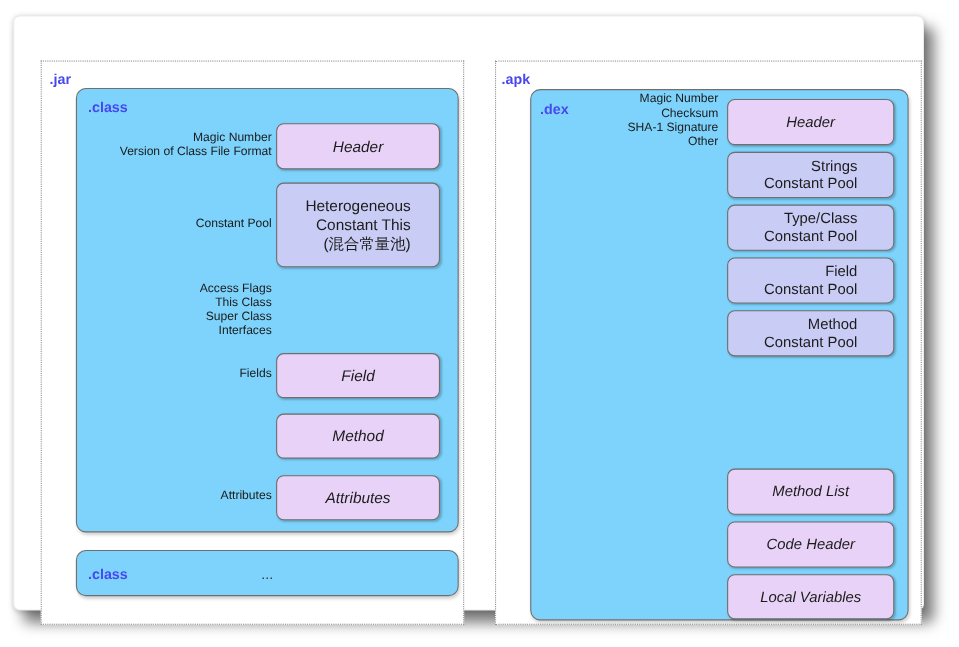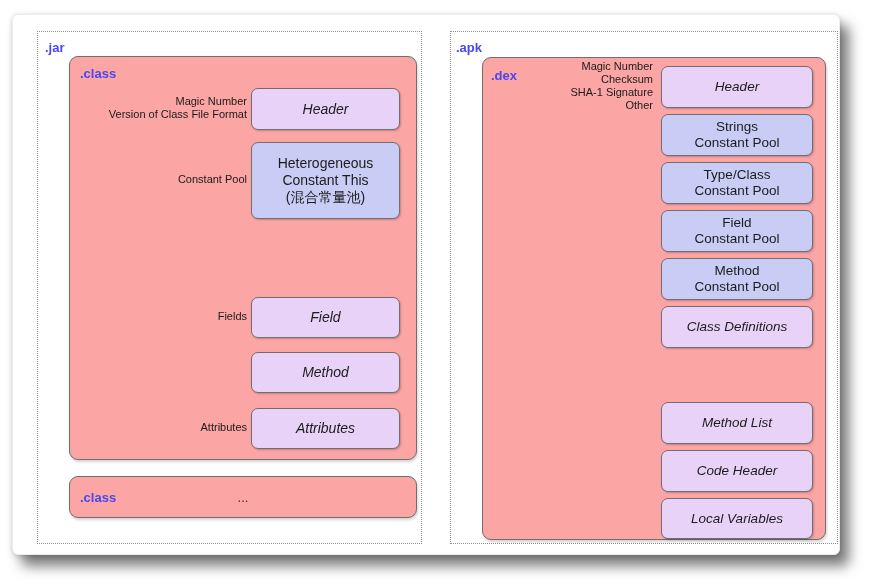--- a/index.html
+++ b/index.html
@@ -6,47 +6,47 @@
   body{
     width:872px;height:588px;background:#ffffff;overflow:hidden;position:relative;
     font-family:"Liberation Sans","DejaVu Sans",sans-serif;color:#1a1a1a;
   }
   .sheet{
     position:absolute;left:12px;top:14px;width:826px;height:539px;
     background:#ffffff;border:1px solid #ececec;border-radius:6px;
     box-shadow:0 1px 5px rgba(0,0,0,0.18), 9px 11px 13px rgba(0,0,0,0.52);
   }
   .panel{
-    position:absolute;top:16px;height:511px;border:1px dotted #8f8f8f;background:#ffffff;
+    position:absolute;top:40px;height:511px;border:1px dotted #8f8f8f;background:#ffffff;
   }
   .panel.jar{left:24px;width:383px;}
   .panel.apk{left:437px;width:386px;}
   .blue-label{
     position:absolute;font-size:13px;font-weight:bold;color:var(--label-blue,#4848ee);
     white-space:nowrap;
   }
   .filebox{
-    position:absolute;background:#fca5a5;border:1px solid #6f6f6f;border-radius:9px;
+    position:absolute;background:#7dd3fc;border:1px solid #6f6f6f;border-radius:9px;
     box-shadow:1px 2px 3px rgba(0,0,0,0.18);
   }
   .filebox.main{left:31px;top:24px;width:346px;height:402px;}
   .filebox.stub{left:31px;top:444px;width:346px;height:40px;}
   .filebox.dex{left:31px;top:25px;width:342px;height:481px;}
   .annot{
     position:absolute;left:8px;width:169px;text-align:right;
     font-size:11px;line-height:13px;color:#1a1a1a;white-space:pre-line;
   }
   .box{
     position:absolute;border:1px solid #6f6f6f;border-radius:7px;
     box-shadow:1px 1px 2px rgba(0,0,0,0.22);
     display:flex;align-items:center;justify-content:center;text-align:center;
     white-space:pre-line;color:#1c1c1c;
   }
   .box.pink{background:var(--pink-box,#e9d2f7);font-style:italic;}
-  .box.blue{background:var(--blue-box,#c9ccf4);}
+  .box.blue{background:var(--blue-box,#c9ccf4);text-align:right;}
   .jarcol .box{left:181px;width:147px;font-size:14px;line-height:17px;}
   .dexcol .box{left:178px;width:150px;font-size:13.5px;line-height:16px;}
   .dex-annot{
     position:absolute;top:2px;left:40px;right:172px;text-align:right;
     font-size:11px;line-height:13px;white-space:pre-line;
   }
   .stub-label{position:absolute;left:10px;top:0;height:40px;display:flex;align-items:center;}
   .ellipsis{
     position:absolute;left:0;right:0;top:0;height:40px;
     display:flex;align-items:center;justify-content:center;font-size:13px;color:#333;
@@ -59,20 +59,24 @@
 
   <div class="panel jar">
     <div class="blue-label" style="left:7px;top:8px">.jar</div>
 
     <div class="filebox main jarcol">
       <div class="blue-label" style="left:10px;top:9px">.class</div>
 
       <div class="annot" style="top:38px">Magic Number
 Version of Class File Format</div>
       <div class="annot" style="top:116px">Constant Pool</div>
+      <div class="annot" style="top:175px">Access Flags
+This Class
+Super Class
+Interfaces</div>
       <div class="annot" style="top:253px">Fields</div>
       <div class="annot" style="top:364px">Attributes</div>
 
       <div class="box pink" style="top:31px;height:40px">Header</div>
       <div class="box blue" style="top:85px;height:75px">Heterogeneous
 Constant This
 (混合常量池)</div>
       <div class="box pink" style="top:240px;height:39px">Field</div>
       <div class="box pink" style="top:295px;height:39px">Method</div>
       <div class="box pink" style="top:351px;height:39px">Attributes</div>
@@ -96,20 +100,19 @@
 
       <div class="box pink" style="top:8px;height:40px">Header</div>
       <div class="box blue" style="top:56px;height:40px">Strings
 Constant Pool</div>
       <div class="box blue" style="top:104px;height:40px">Type/Class
 Constant Pool</div>
       <div class="box blue" style="top:152px;height:40px">Field
 Constant Pool</div>
       <div class="box blue" style="top:200px;height:40px">Method
 Constant Pool</div>
-      <div class="box pink" style="top:248px;height:40px">Class Definitions</div>
       <div class="box pink" style="top:344px;height:40px">Method List</div>
       <div class="box pink" style="top:392px;height:40px">Code Header</div>
       <div class="box pink" style="top:440px;height:39px">Local Variables</div>
     </div>
   </div>
 
 </div>
 
 </body></html>

